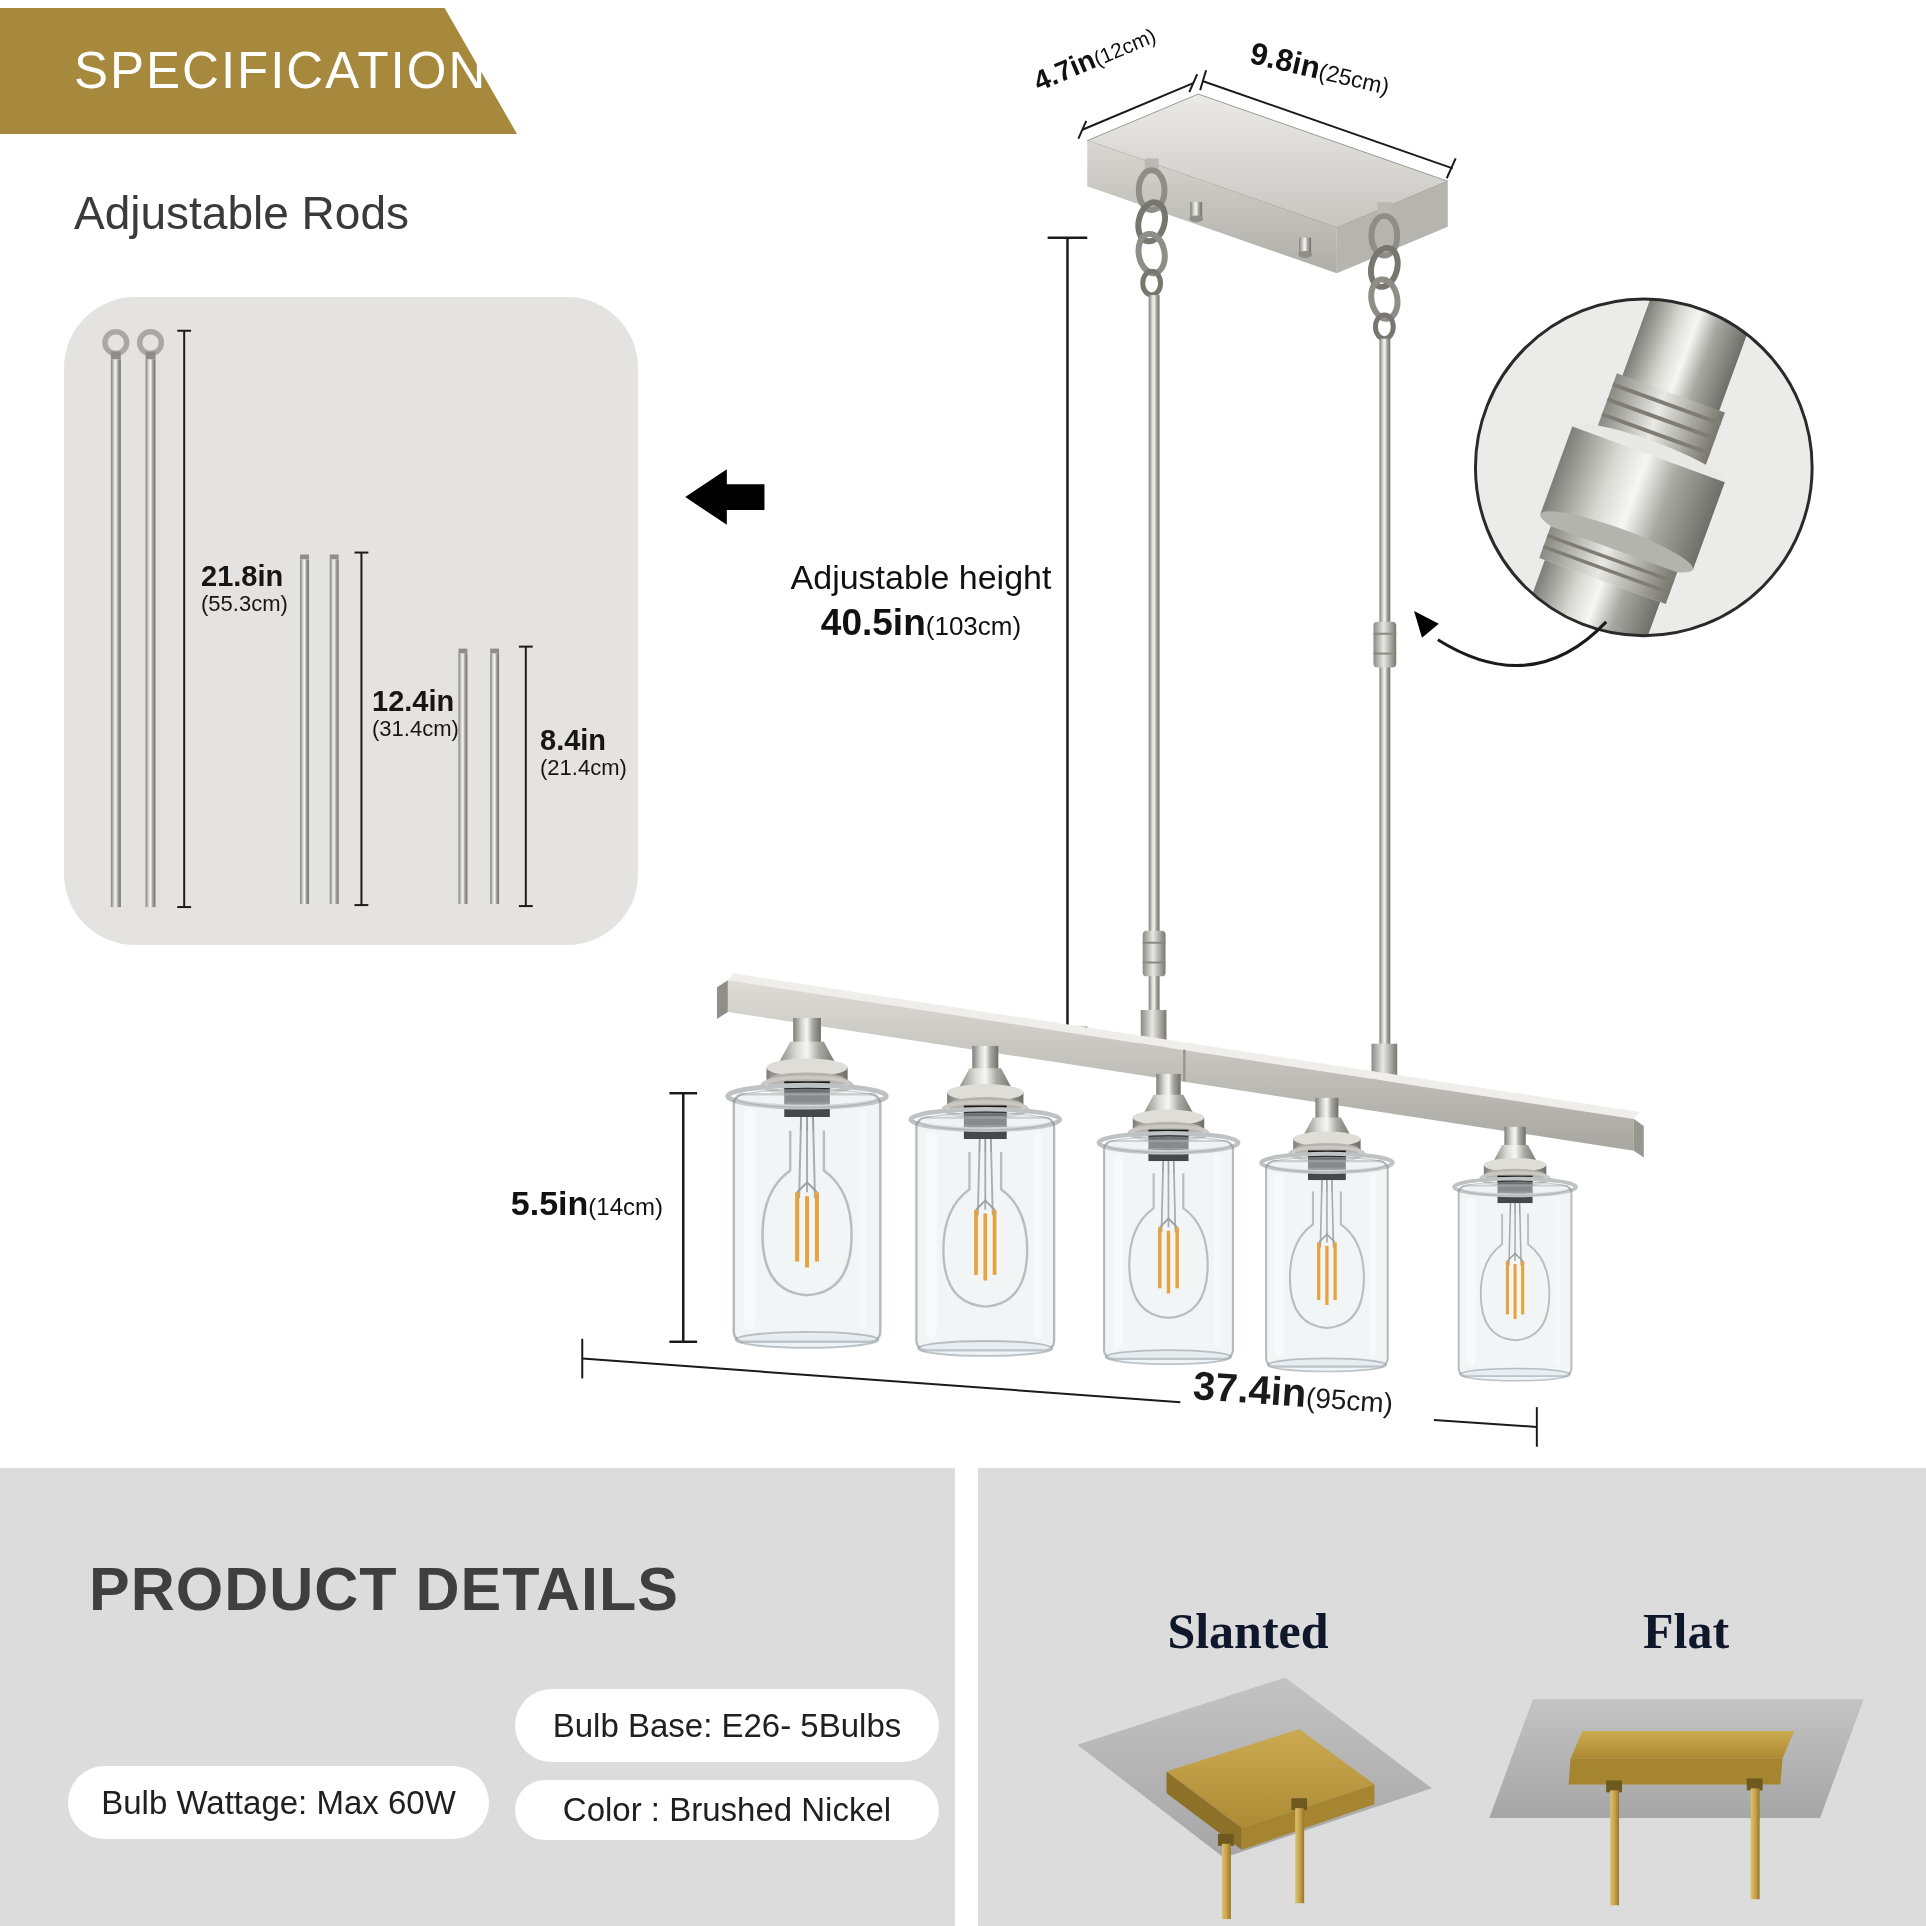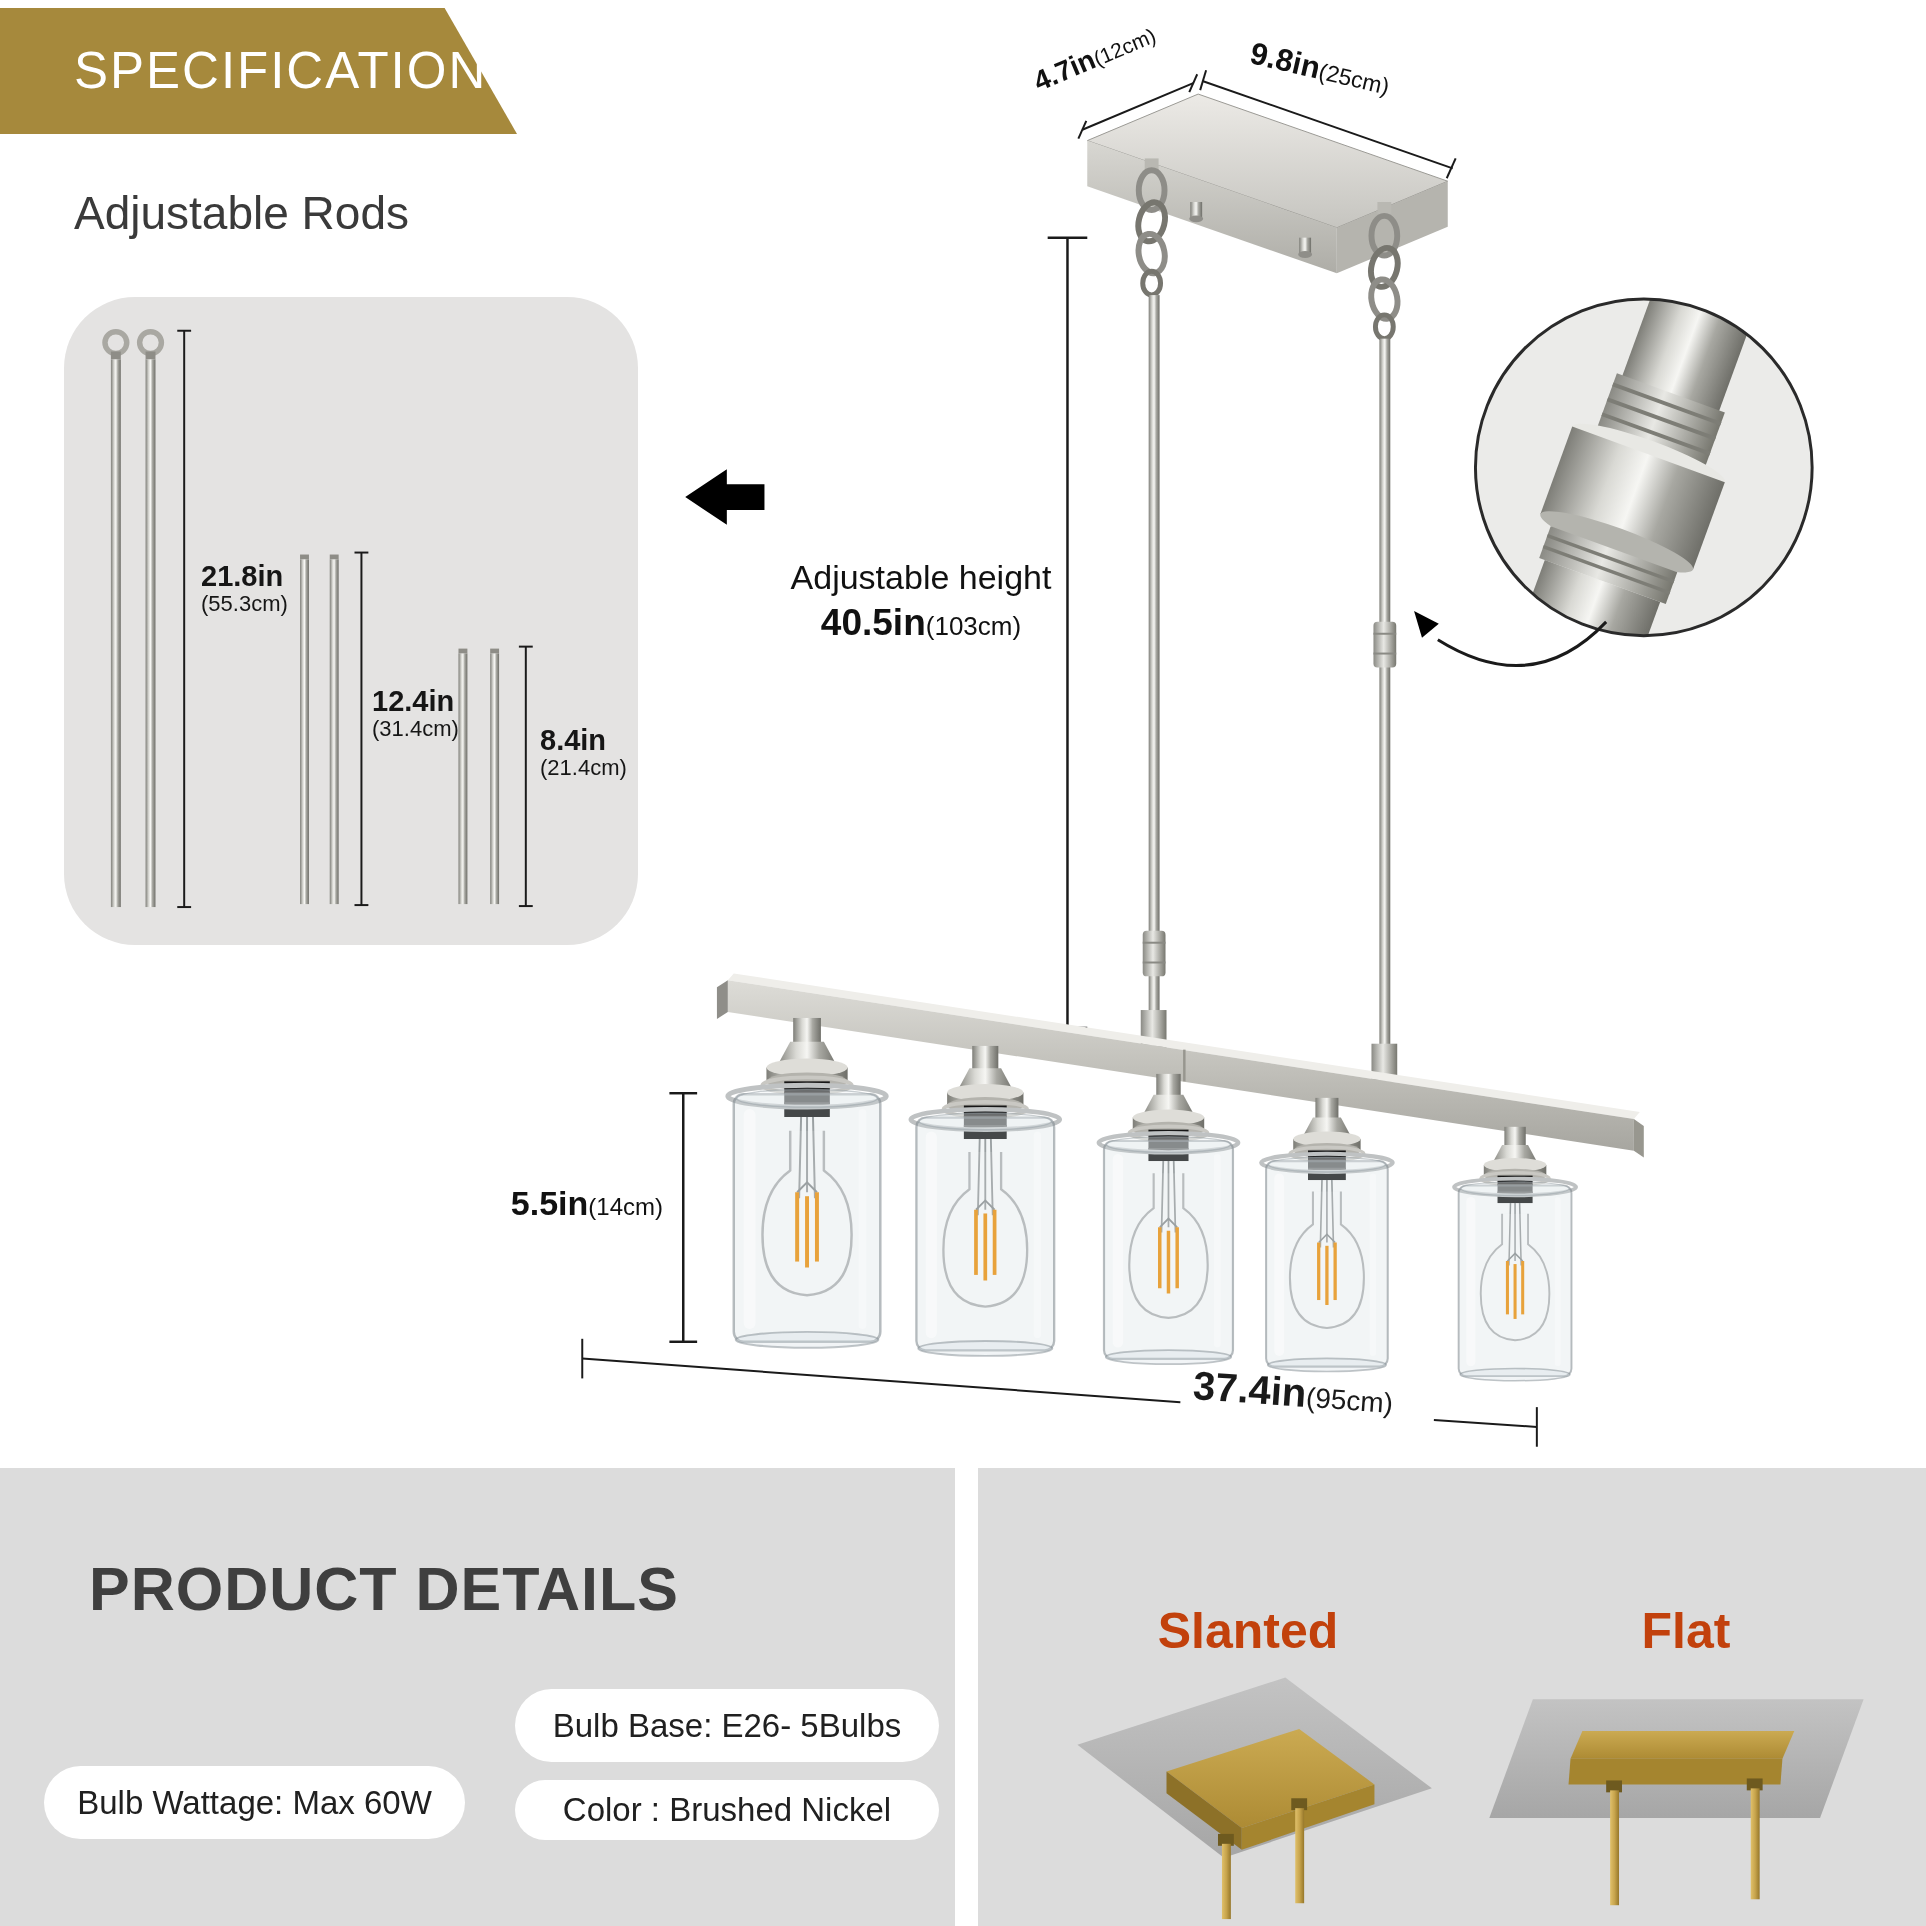--- a/index.html
+++ b/index.html
@@ -36,23 +36,23 @@
   .canopy-w .big{font-size:31px;font-weight:700;}
   .canopy-w .small{font-size:23px;font-weight:400;}
   
   .panel-left{left:0;top:1468px;width:955px;height:458px;background:#dcdcdc;z-index:0;}
   .panel-right{left:978px;top:1468px;width:948px;height:458px;background:#dcdcdc;z-index:0;}
   .pd-heading{left:89px;top:1554px;font-size:61px;font-weight:600;letter-spacing:1px;color:#3f3f3f;z-index:3;}
   .pill{position:absolute;background:#ffffff;border-radius:40px;display:flex;align-items:center;
         justify-content:center;font-size:33px;color:#202020;z-index:3;}
   .pill1{left:54px;top:1675px;width:421px;height:73px;}
   .pill2{left:515px;top:1689px;width:424px;height:73px;}
-  .pill3{left:44px;top:1766px;width:421px;height:73px;}
+  .pill3{left:68px;top:1766px;width:421px;height:73px;}
   .pill4{left:515px;top:1780px;width:424px;height:60px;}
-  .mount-label{font-size:50px;font-weight:600;color:#c2410c;text-align:center;z-index:3;}
+  .mount-label{font-size:50px;font-weight:600;color:#0f172a;text-align:center;z-index:3;font-family:Liberation Serif, serif;}
   .slanted-label{left:1134px;top:1602px;width:228px;}
   .flat-label{left:1582px;top:1602px;width:208px;}
   svg.art{position:absolute;left:0;top:0;z-index:1;}
 </style>
 </head>
 <body>
 
 <div class="canvas">
 
   <div class="abs banner"></div>

